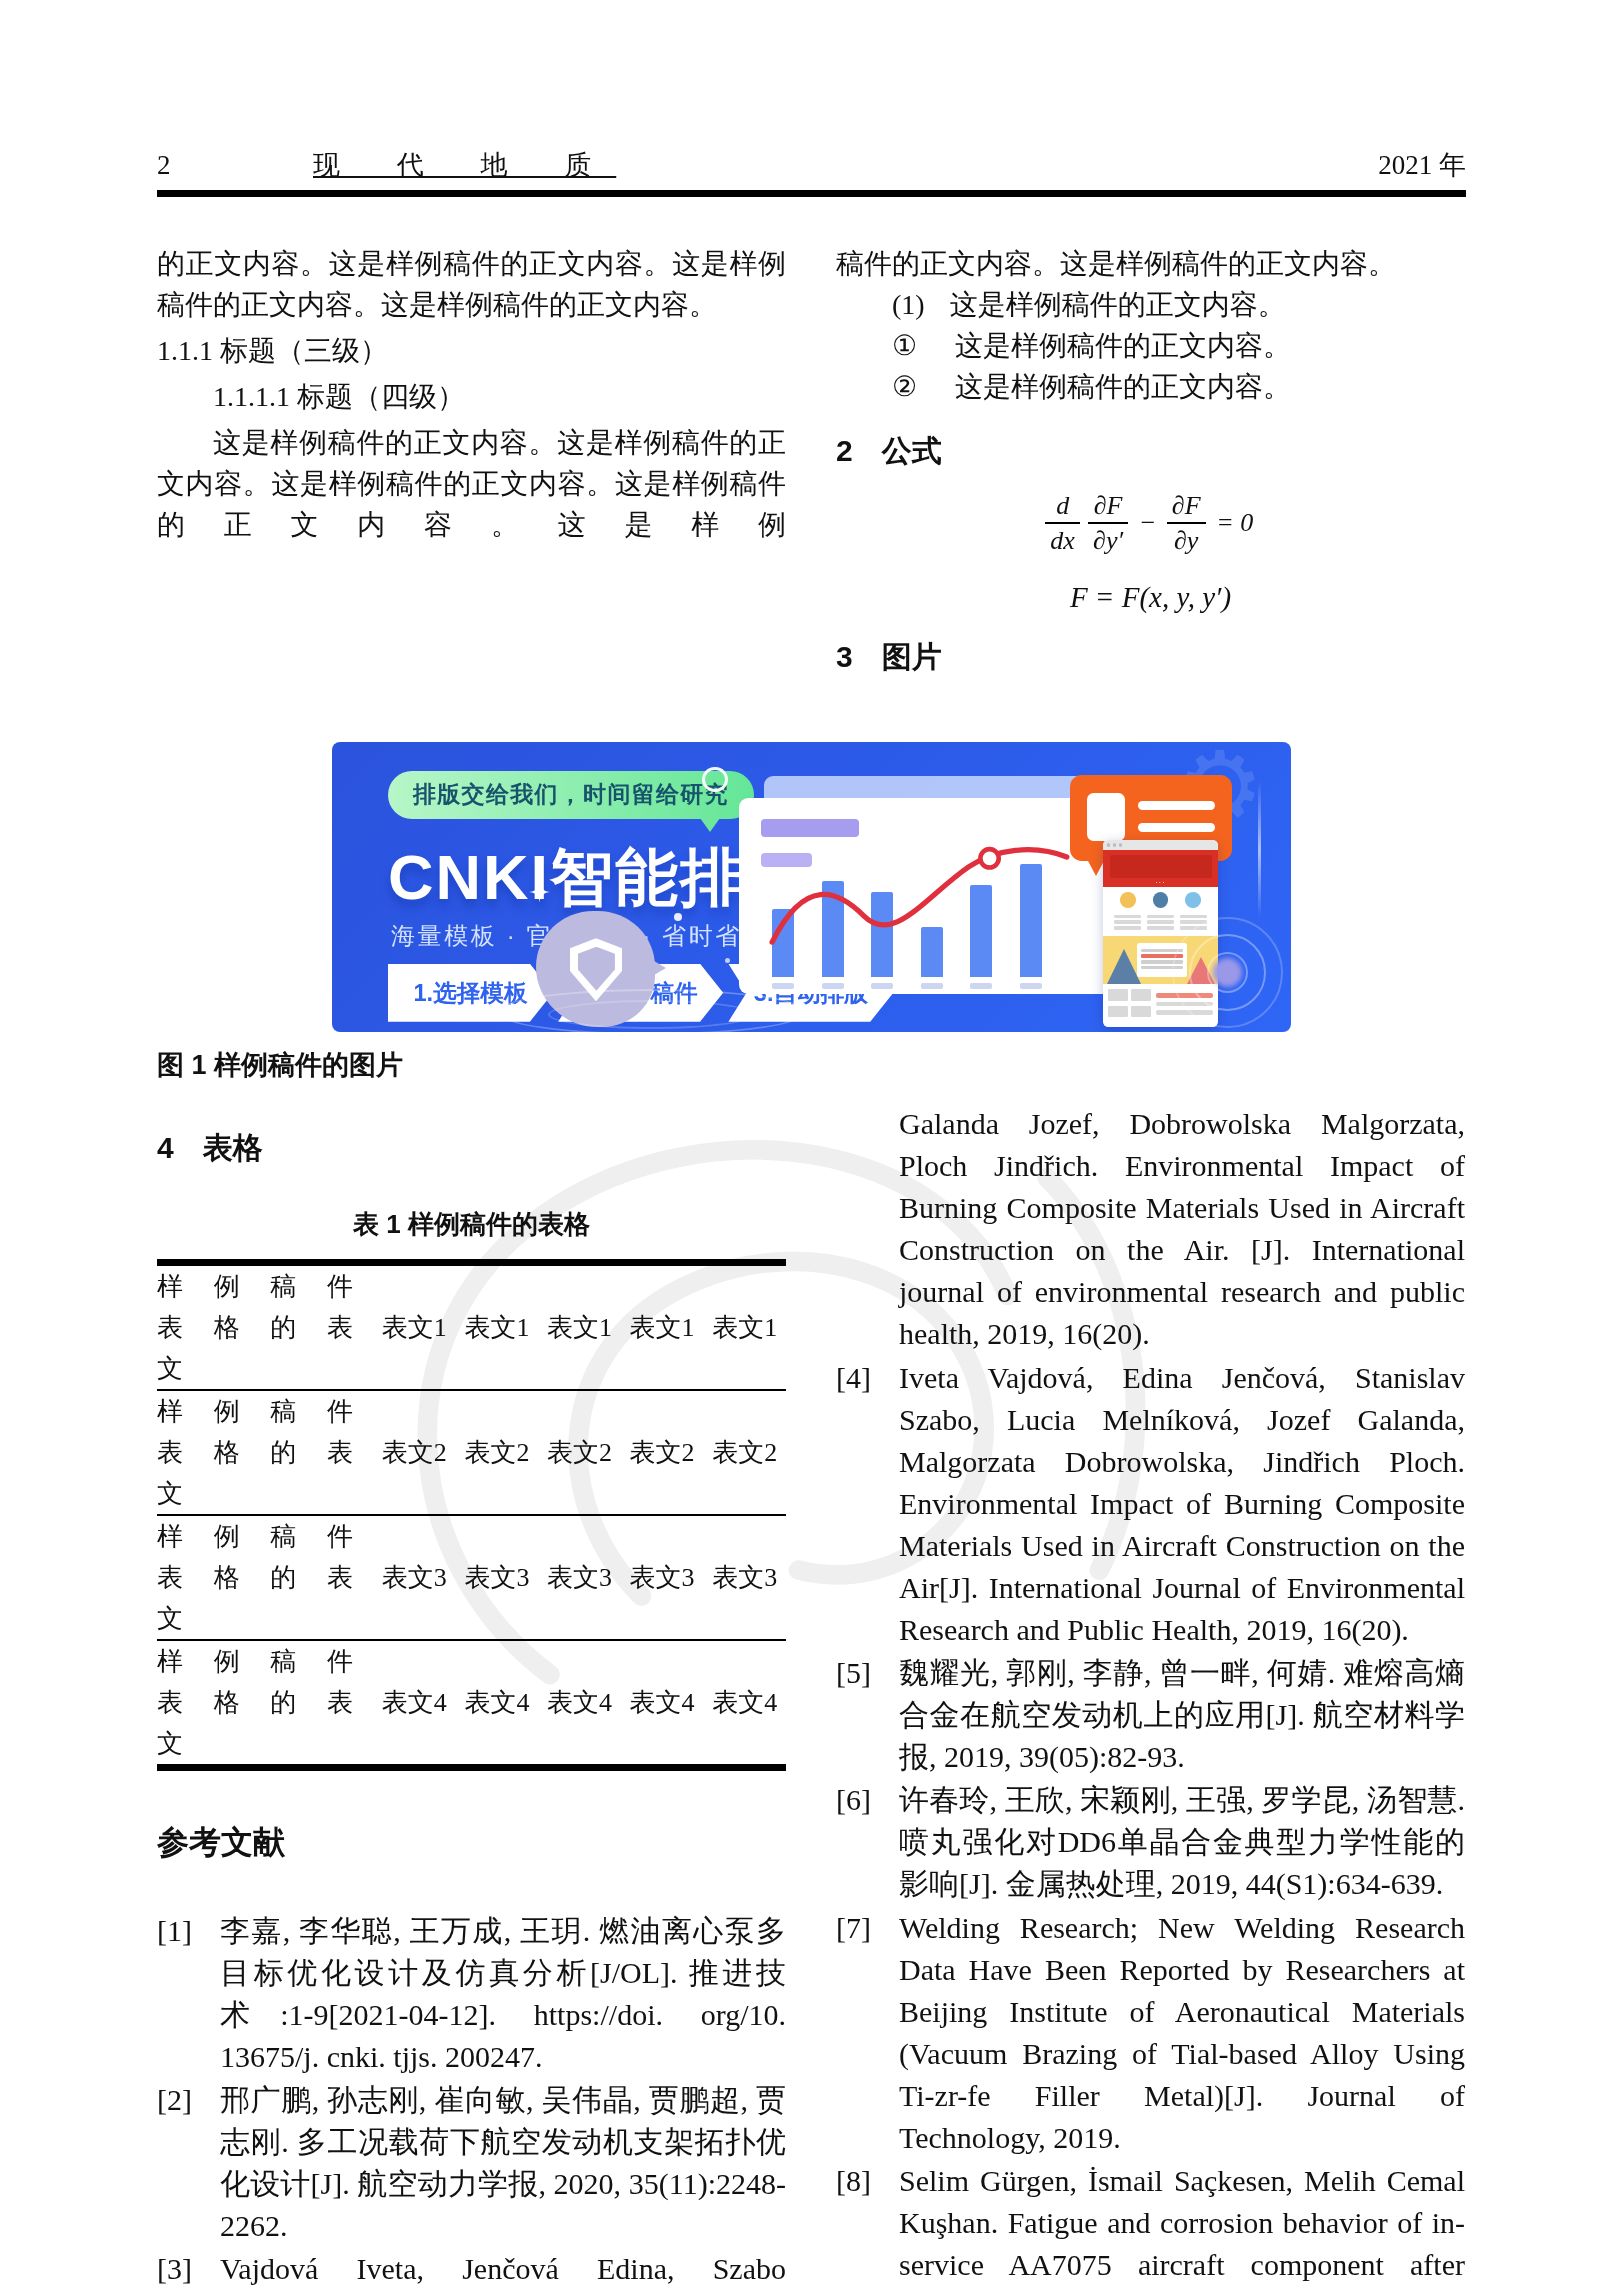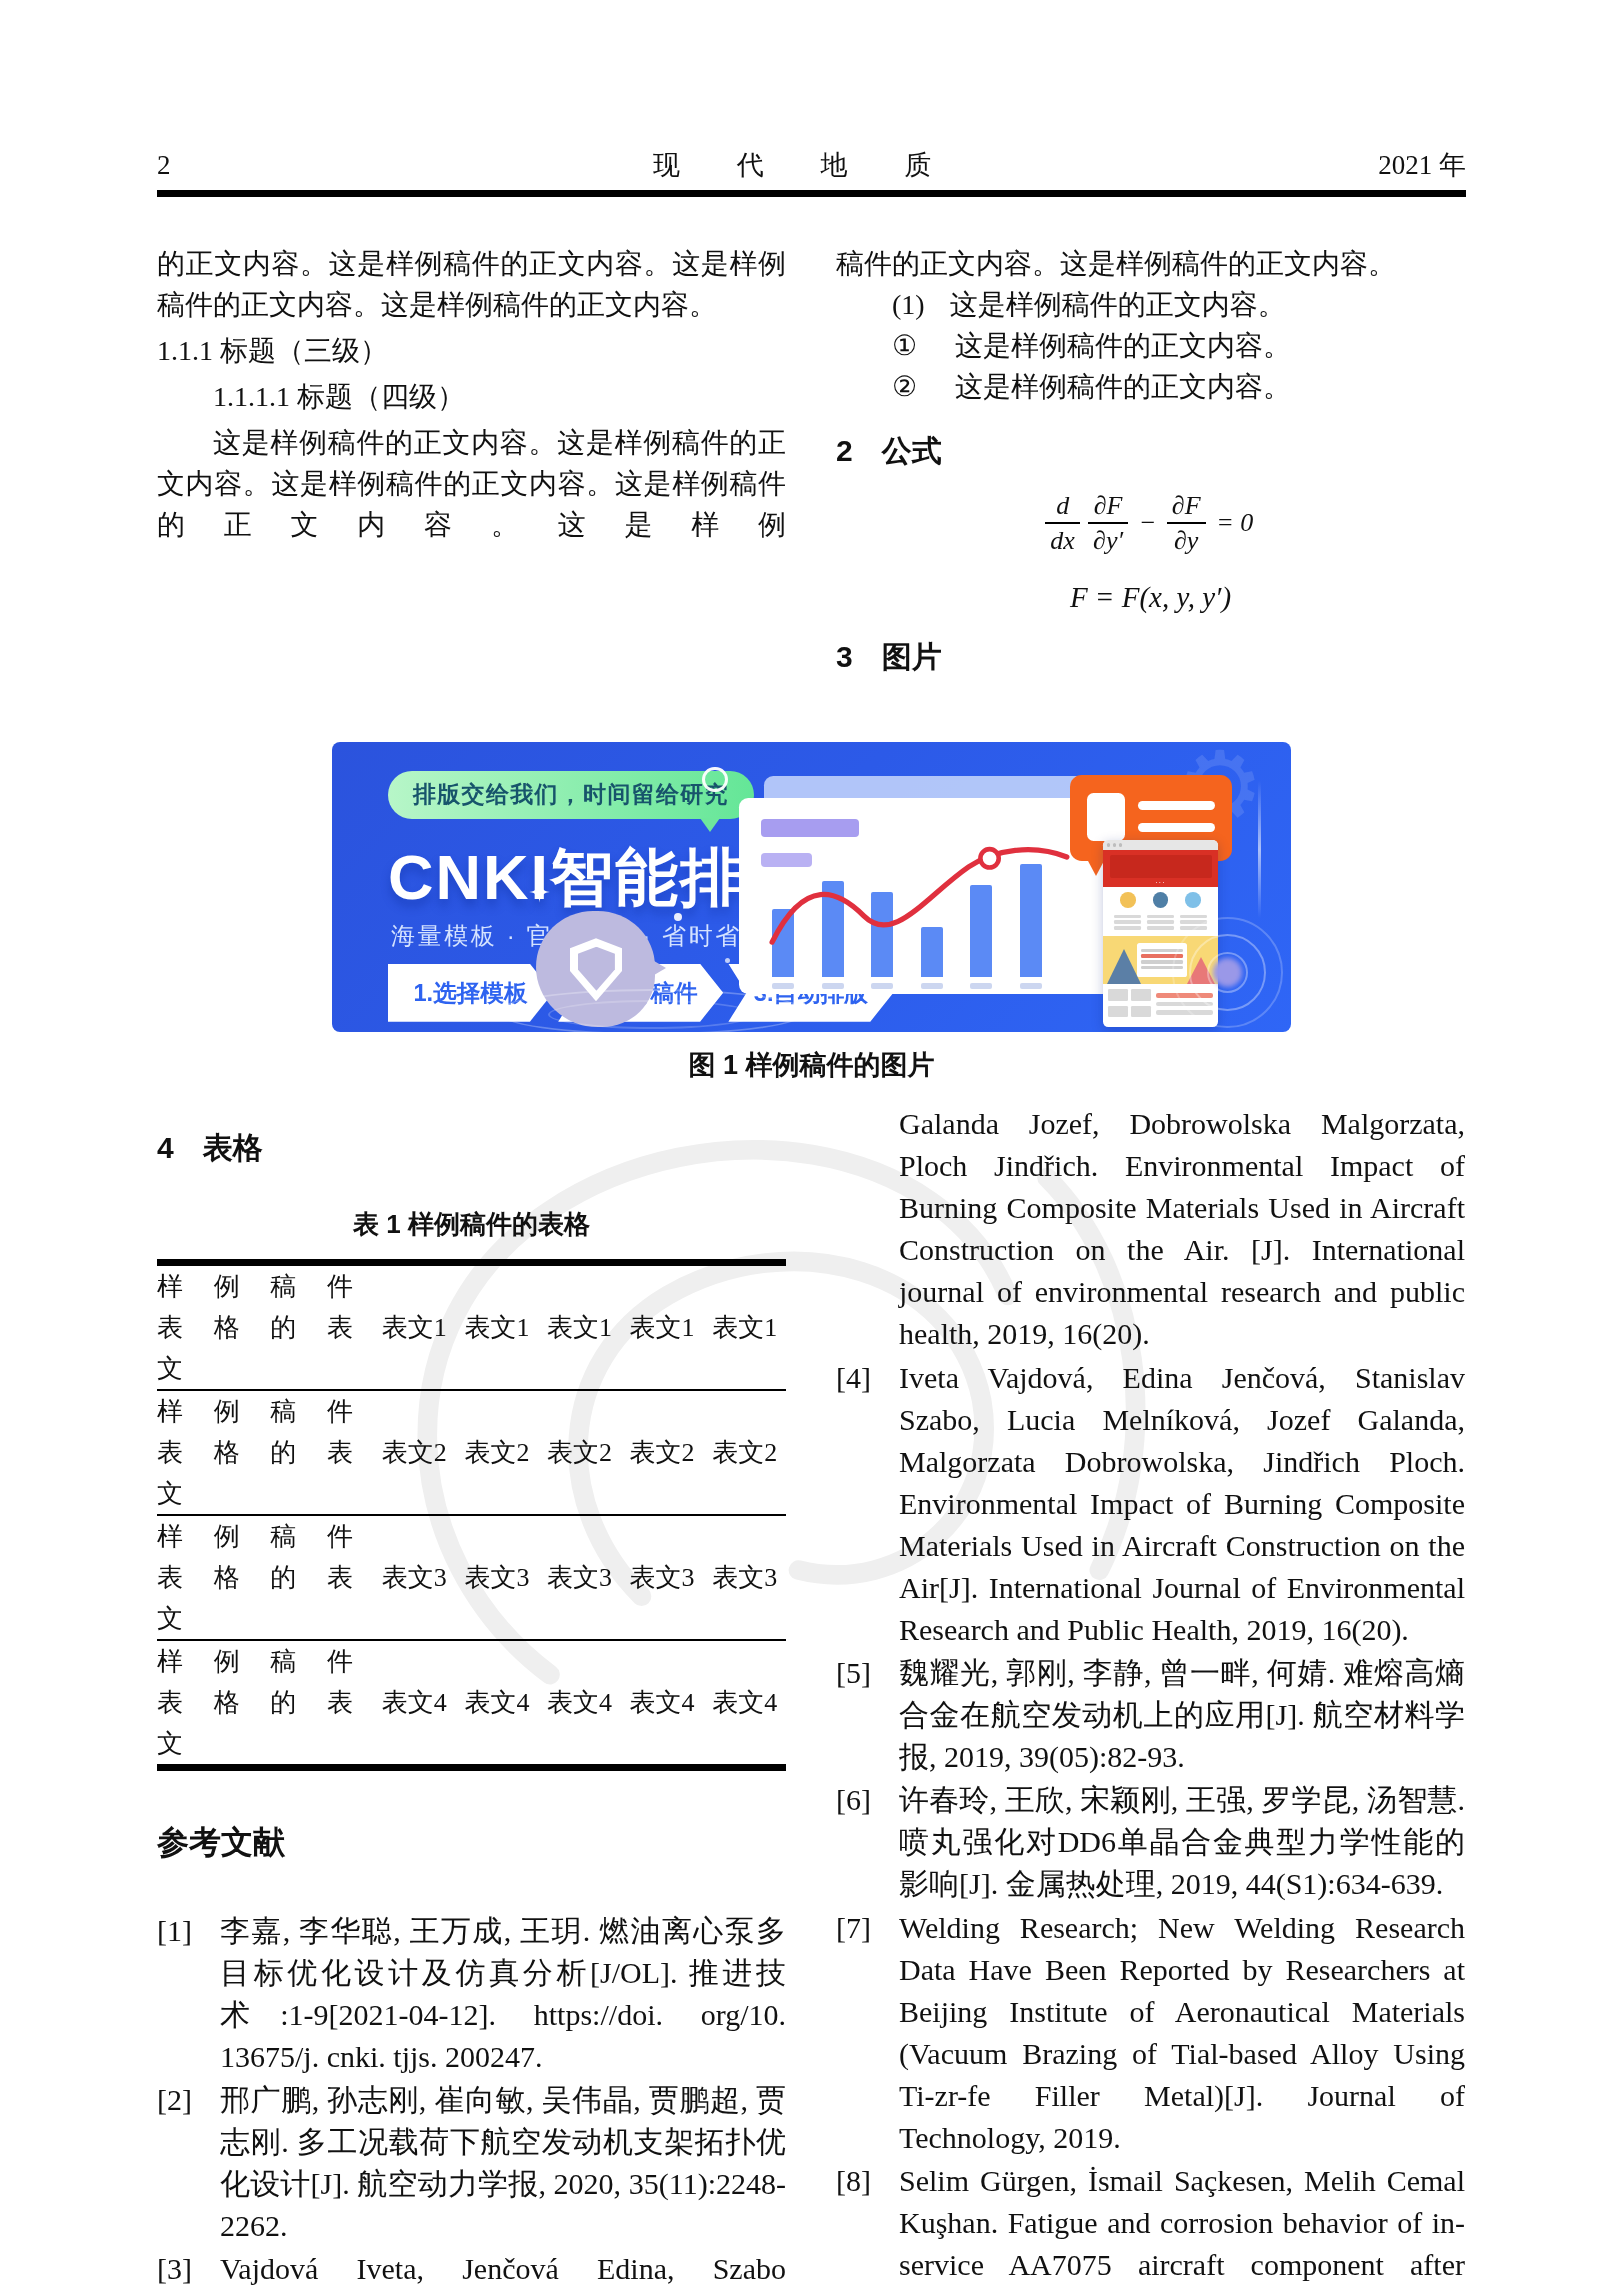--- a/index.html
+++ b/index.html
@@ -4,21 +4,21 @@
 <style>
   html,body{margin:0;padding:0;background:#ffffff;}
   .page{position:relative;width:1623px;height:2295px;background:#fff;box-sizing:border-box;
         padding:147px 157px 0 157px;overflow:hidden;
         font-family:"Liberation Serif","DejaVu Serif",serif;color:#111;}
   
   .watermark{position:absolute;left:275px;top:903px;z-index:0;opacity:1;pointer-events:none;}
   
   .hdr{position:relative;z-index:2;display:flex;align-items:baseline;font-size:27px;}
   .hdr .pn{width:131px;text-align:left;}
-  .hdr .jt{flex:1;text-align:center;letter-spacing:25px;text-indent:25px;}
+  .hdr .jt{flex:1;text-align:left;letter-spacing:25px;text-indent:25px;text-decoration:underline;}
   .hdr .yr{width:170px;text-align:right;}
   .hdr-rule{position:relative;z-index:2;height:7.2px;background:#000;margin-top:6.5px;}
   
   .cols{position:relative;z-index:1;display:flex;gap:50px;}
   .col{width:629px;}
   .cols1{margin-top:46px;height:482px;overflow:hidden;}
   .bodytext{font-size:28px;line-height:41px;text-align:justify;}
   .jlast{text-align-last:justify;}
   .ind{text-indent:56px;}
   .h-low{font-size:28px;line-height:41px;font-weight:normal;margin:5.2px 0;}
@@ -120,21 +120,21 @@
   .rp1{left:164px;top:247px;width:307px;height:42px;}
   .rp2{left:216px;top:258px;width:203px;height:25px;border-color:rgba(255,255,255,0.2);}
   .rings{position:absolute;left:840px;top:175px;width:111px;height:111px;}
   .ring{position:absolute;border:2px solid rgba(255,255,255,0.35);border-radius:50%;}
   .rk1{left:0;top:0;width:107px;height:107px;border-color:rgba(255,255,255,0.22);}
   .rk2{left:17px;top:17px;width:73px;height:73px;}
   .rk3{left:35px;top:35px;width:37px;height:37px;}
   .glow{position:absolute;left:41px;top:41px;width:29px;height:29px;background:#9a98e8;border-radius:50%;filter:blur(2.6px);display:block;}
   .vstreak{position:absolute;left:926px;top:39px;width:2.6px;height:137px;background:linear-gradient(180deg,rgba(255,255,255,0),rgba(255,255,255,.6),rgba(255,255,255,0));}
   
-  .fig-cap{position:relative;z-index:1;text-align:center;font-family:"Liberation Sans","DejaVu Sans",sans-serif;
+  .fig-cap{position:relative;z-index:1;text-align:left;font-family:"Liberation Sans","DejaVu Sans",sans-serif;
            font-weight:bold;font-size:27px;margin-top:14.4px;line-height:39px;}
   
   .cols2{margin-top:18.3px;}
   .tbl-sec-h{margin-top:23.6px;}
   .tbl-cap{text-align:center;font-family:"Liberation Sans","DejaVu Sans",sans-serif;font-weight:bold;
            font-size:26px;margin-top:37px;line-height:38px;}
   .sample-table{margin-top:15.7px;border-top:7.2px solid #000;border-bottom:7.2px solid #000;}
   .trow{display:flex;align-items:center;min-height:123px;border-bottom:2px solid #000;}
   .trow:last-child{border-bottom:none;}
   .tlabel{width:216px;font-size:26px;line-height:41px;}

